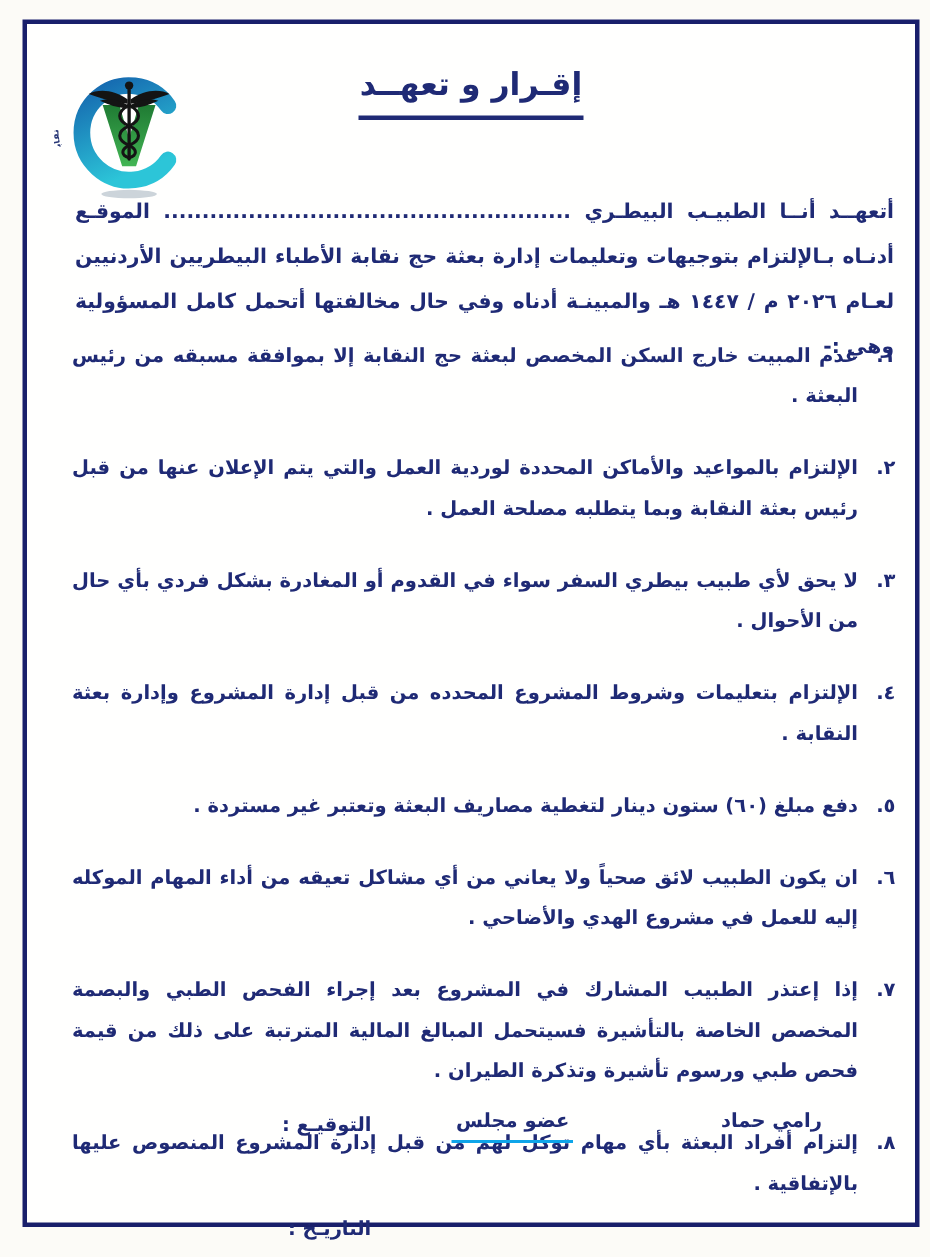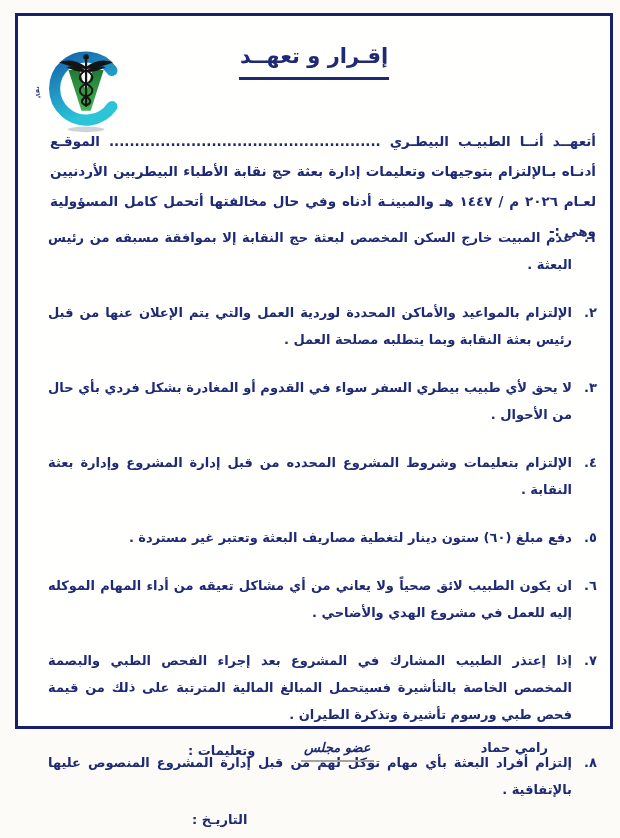--- a/index.html
+++ b/index.html
@@ -3,21 +3,21 @@
 <meta charset="utf-8">
 <style>
   html,body{margin:0;padding:0;}
   body{
     width:620px;height:838px;position:relative;overflow:hidden;
     background:#fcfbf7;
     font-family:"DejaVu Sans","Liberation Sans",sans-serif;
     color:#1f2a75;
   }
   .frame{
-    position:absolute;left:15px;top:13px;width:598px;height:716px;
+    position:absolute;left:15px;top:13px;width:598px;height:805px;
     box-sizing:border-box;border:3px solid #191f6b;background:#fffffe;
   }
   
   .logo{position:absolute;top:12px;left:18px;width:102px;height:110px;}
   .title-wrap{position:absolute;top:28px;left:50%;transform:translateX(-50%);text-align:center;}
   .doc-title{
     margin:0;font-size:21px;font-weight:bold;letter-spacing:1px;
     color:#1f2a75;white-space:nowrap;
   }
   .title-underline{height:3px;background:#1f2a75;width:150px;margin:9px auto 0;}
@@ -30,21 +30,21 @@
   
   .items{position:absolute;top:208px;right:13px;left:30px;direction:rtl;}
   .item{
     display:flex;direction:rtl;gap:7px;margin:0 0 21px 0;
     font-size:13px;font-weight:bold;line-height:27px;color:#1f2a75;
   }
   .item .num{flex:0 0 auto;min-width:18px;}
   .item .txt{flex:1 1 auto;text-align:justify;}
   
   .f-abs{position:absolute;font-size:13px;font-weight:bold;color:#1f2a75;direction:rtl;white-space:nowrap;}
-  .underlined{border-bottom:2px solid #a3a3a3;padding:0 3px 5px 3px;font-style:italic;}
+  .underlined{border-bottom:2px solid #0ea5e9;padding:0 3px 5px 3px;}
   .cert-block{top:740px;right:72px;text-align:center;}
   .cert-name{font-size:13px;font-weight:bold;}
   .council{top:740px;left:301px;}
   .signature{top:743px;left:188px;}
   .date{top:796px;left:192px;margin-top:16px;}
 </style>
 </head>
 <body>
 
 <div class="frame">
@@ -130,15 +130,15 @@
     </div>
   </div>
 </div>
 
 <div class="f-abs cert-block">
   <div class="cert-name">رامي حماد</div>
 </div>
 
 <div class="f-abs council underlined">عضو مجلس</div>
 
-<div class="f-abs signature">وتعليمات :</div>
+<div class="f-abs signature">التوقيـع :</div>
 
 <div class="f-abs date">التاريـخ :</div>
 
 </body></html>

